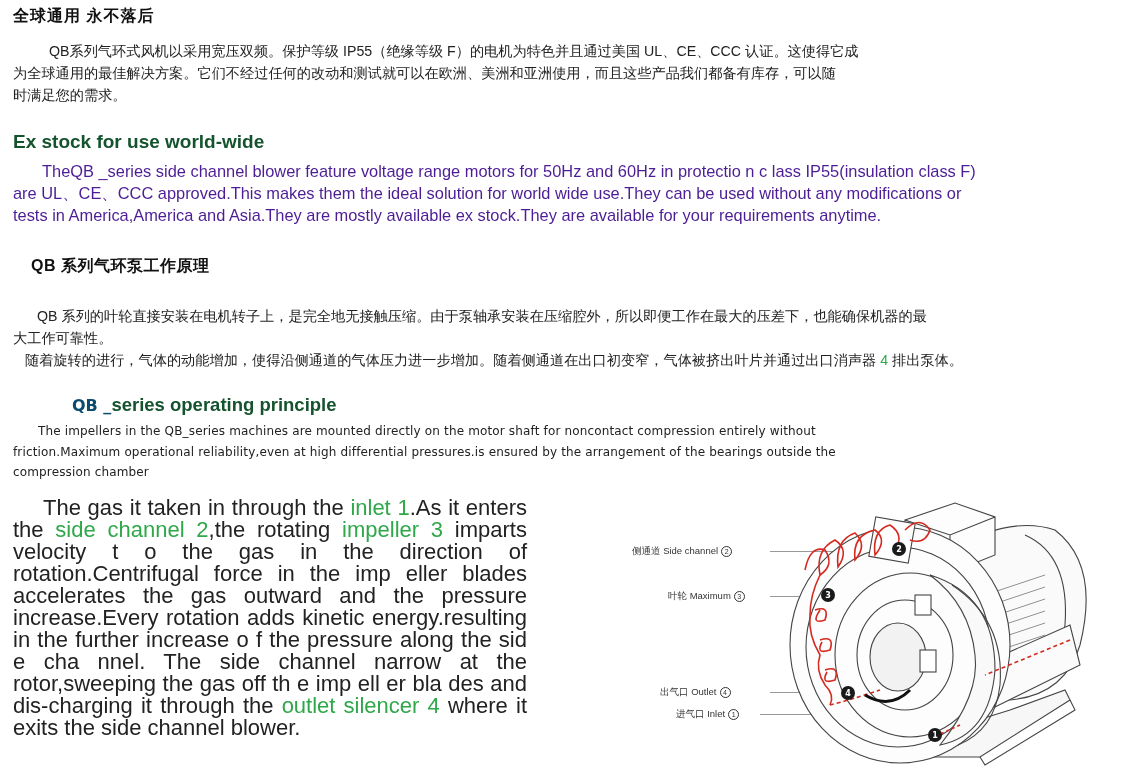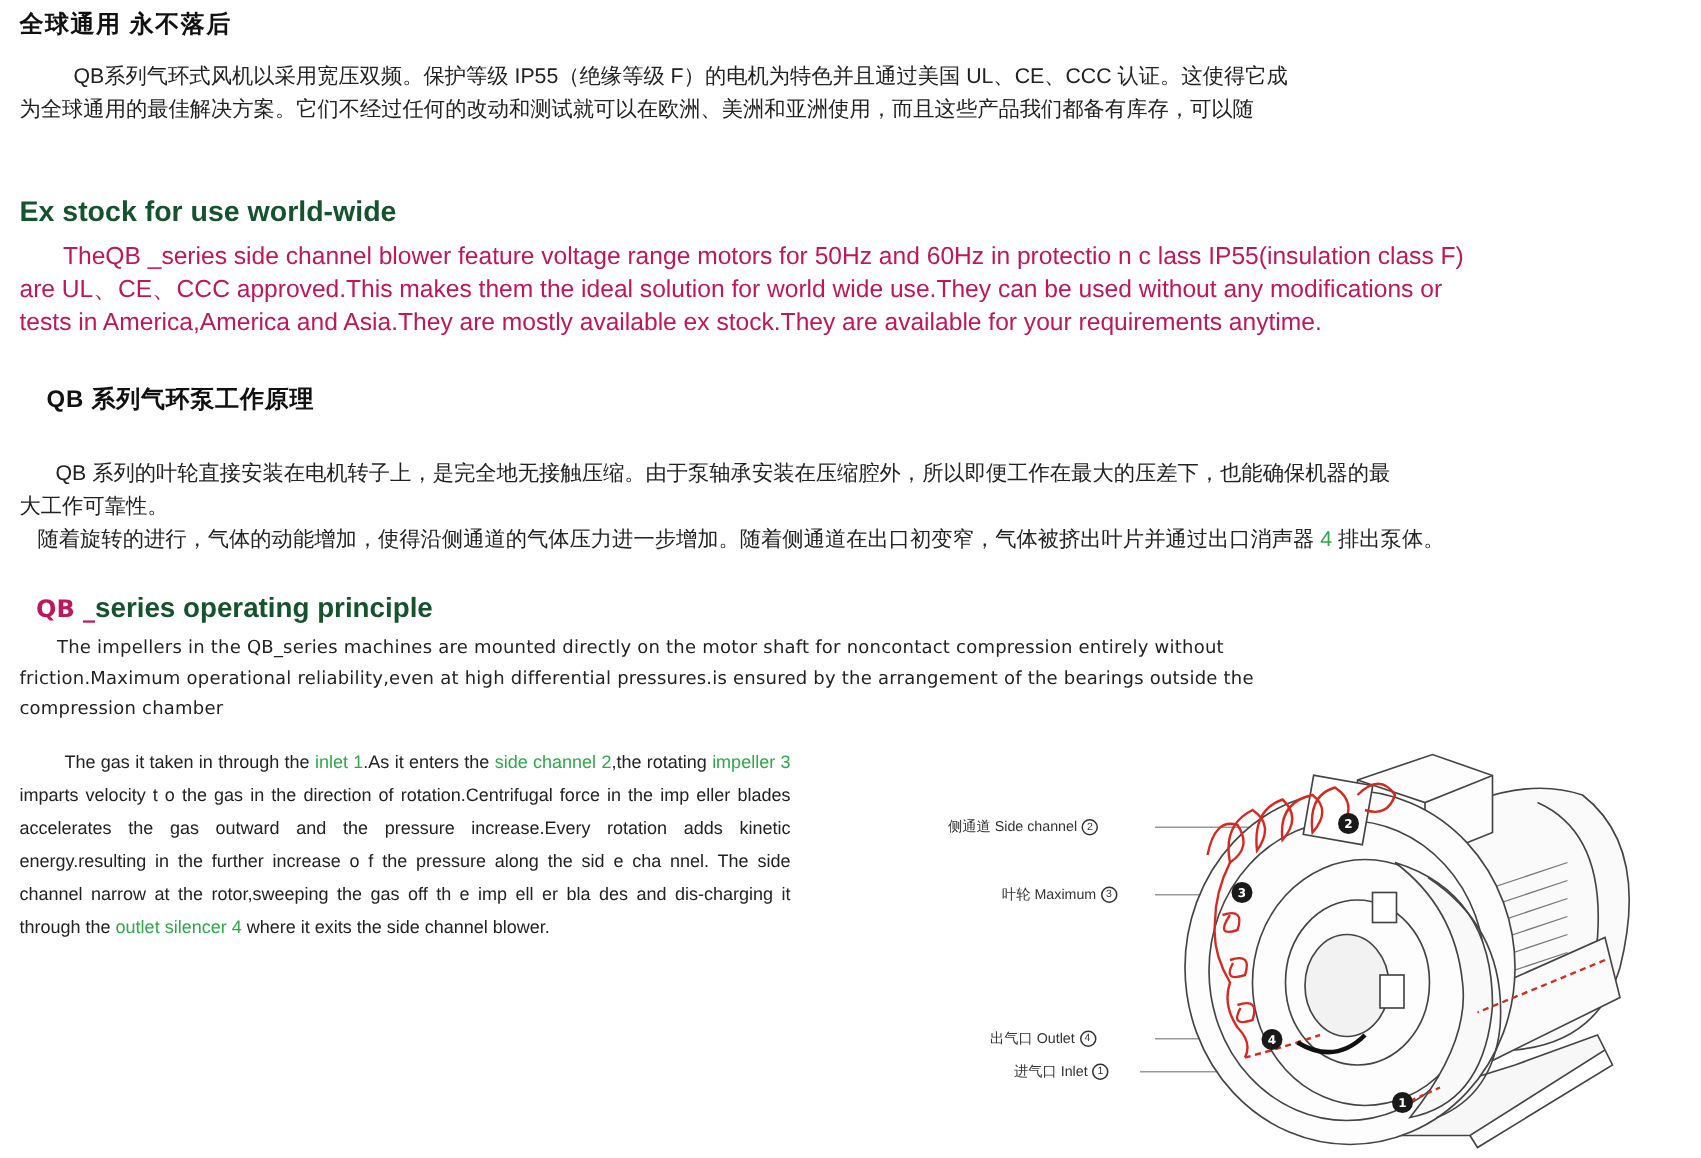--- a/index.html
+++ b/index.html
@@ -5,53 +5,54 @@
   html, body { margin: 0; padding: 0; background: #ffffff; }
   body {
     width: 1134px; height: 772px; position: relative; overflow: hidden;
     color: #222222;
     font-family: "Liberation Sans", "DejaVu Sans", sans-serif;
   }
   .abs { position: absolute; }
   .h-cn { font-weight: bold; font-size: 16px; color: #111; letter-spacing: 1px; }
   .h-en { font-weight: bold; font-size: 19px; color: #14532d; font-family: Liberation Sans, sans-serif; }
   .p-cn { font-size: 14.2px; line-height: 22px; color: #222; }
-  .p-en { font-size: 16.4px; line-height: 22px; color: #be185d; }
+  .p-en { font-size: 16.4px; line-height: 22px; color: #4c1d95; }
   .p-en2 { font-size: 12px; line-height: 20.5px; color: #222; font-family: "DejaVu Sans", sans-serif; letter-spacing: 0.15px; }
-  .p-gas { font-size: 12px; line-height: 22px; color: #222; text-align: justify; }
+  .p-gas { font-size: 22px; line-height: 22px; color: #222; text-align: justify; }
   .green { color: #2fa84a; }
   .callout { font-size: 9.5px; color: #333; white-space: nowrap; }
   .circ { display: inline-block; width: 9px; height: 9px; border: 1px solid #333; border-radius: 50%; font-size: 7px; line-height: 9px; text-align: center; margin-left: 3px; vertical-align: middle; }
   .lead { position: absolute; height: 1px; background: #999; }
 </style>
 </head>
 <body>
 
 <div class="abs h-cn" style="left:13px; top:6px;">全球通用  永不落后</div>
 <div class="abs p-cn" style="left:13px; top:40px; width:1110px;">
   <div style="white-space:nowrap;"><span style="display:inline-block;width:36px;"></span><span>QB系列气环式风机以采用宽压双频。保护等级 IP55（绝缘等级 F）的电机为特色并且通过美国 UL、CE、CCC 认证。这使得它成</span></div>
   <div style="white-space:nowrap;">为全球通用的最佳解决方案。它们不经过任何的改动和测试就可以在欧洲、美洲和亚洲使用，而且这些产品我们都备有库存，可以随</div>
+  <div style="white-space:nowrap;">时满足您的需求。</div>
 </div>
 
 <div class="abs h-en" style="left:13px; top:131px;">Ex stock for use world-wide</div>
 <div class="abs p-en" style="left:13px; top:160px; width:1110px;">
   <div style="white-space:nowrap;"><span style="display:inline-block;width:29px;"></span><span>TheQB _series side channel blower feature voltage range motors for 50Hz and 60Hz in protectio n c lass IP55(insulation class F)</span></div>
   <div style="white-space:nowrap;">are UL、CE、CCC approved.This makes them the ideal solution for world wide use.They can be used without any modifications or</div>
   <div style="white-space:nowrap;">tests in America,America and Asia.They are mostly available ex stock.They are available for your requirements anytime.</div>
 </div>
 
 <div class="abs h-cn" style="left:31px; top:256px; letter-spacing:0.5px;">QB 系列气环泵工作原理</div>
 <div class="abs p-cn" style="left:13px; top:289px; width:1115px;margin-top:16px;">
   <div style="white-space:nowrap;"><span style="display:inline-block;width:24px;"></span><span>QB 系列的叶轮直接安装在电机转子上，是完全地无接触压缩。由于泵轴承安装在压缩腔外，所以即便工作在最大的压差下，也能确保机器的最</span></div>
   <div style="white-space:nowrap;">大工作可靠性。</div>
   <div style="white-space:nowrap;padding-left:12px;"><span>随着旋转的进行，气体的动能增加，使得沿侧通道的气体压力进一步增加。随着侧通道在出口初变窄，气体被挤出叶片并通过出口消声器 </span><span class="green">4</span><span> 排出泵体。</span></div>
 </div>
 
 <div class="abs" style="left:24px; top:394px; white-space:nowrap;">
-  <span style="font-weight:bold; font-size:16px; color:#be185d; font-family:'DejaVu Sans', sans-serif;">QB _</span><span class="h-en" style="font-size:18.5px;">series operating principle</span>
+  <span style="font-weight:bold; font-size:16px; color:#0c4a6e; font-family:'DejaVu Sans', sans-serif;margin-left:48px;">QB _</span><span class="h-en" style="font-size:18.5px;">series operating principle</span>
 </div>
 <div class="abs p-en2" style="left:13px; top:421px; width:1115px;">
   <div style="white-space:nowrap;"><span style="display:inline-block;width:25px;"></span><span>The impellers in the QB_series machines are mounted directly on the motor shaft for noncontact compression entirely without</span></div>
   <div style="white-space:nowrap;">friction.Maximum operational reliability,even at high differential pressures.is ensured by the arrangement of the bearings outside the</div>
   <div style="white-space:nowrap;">compression chamber</div>
 </div>
 
 <div class="abs p-gas" style="left:13px; top:497px; width:514px; text-indent:30px;">
   <span>The gas it taken in through the </span><span class="green">inlet 1</span><span>.As it enters the </span><span class="green">side channel 2</span><span>,the rotating </span><span class="green">impeller 3</span><span> imparts velocity t o the gas in the direction of rotation.Centrifugal force in the imp eller blades accelerates the gas outward and the pressure increase.Every rotation adds kinetic energy.resulting in the further increase o f the pressure along the sid e cha nnel. The side channel narrow at the rotor,sweeping the gas off th e imp ell er bla des and dis-charging it through the </span><span class="green">outlet silencer 4</span><span> where it exits the side channel blower.</span>
 </div>

